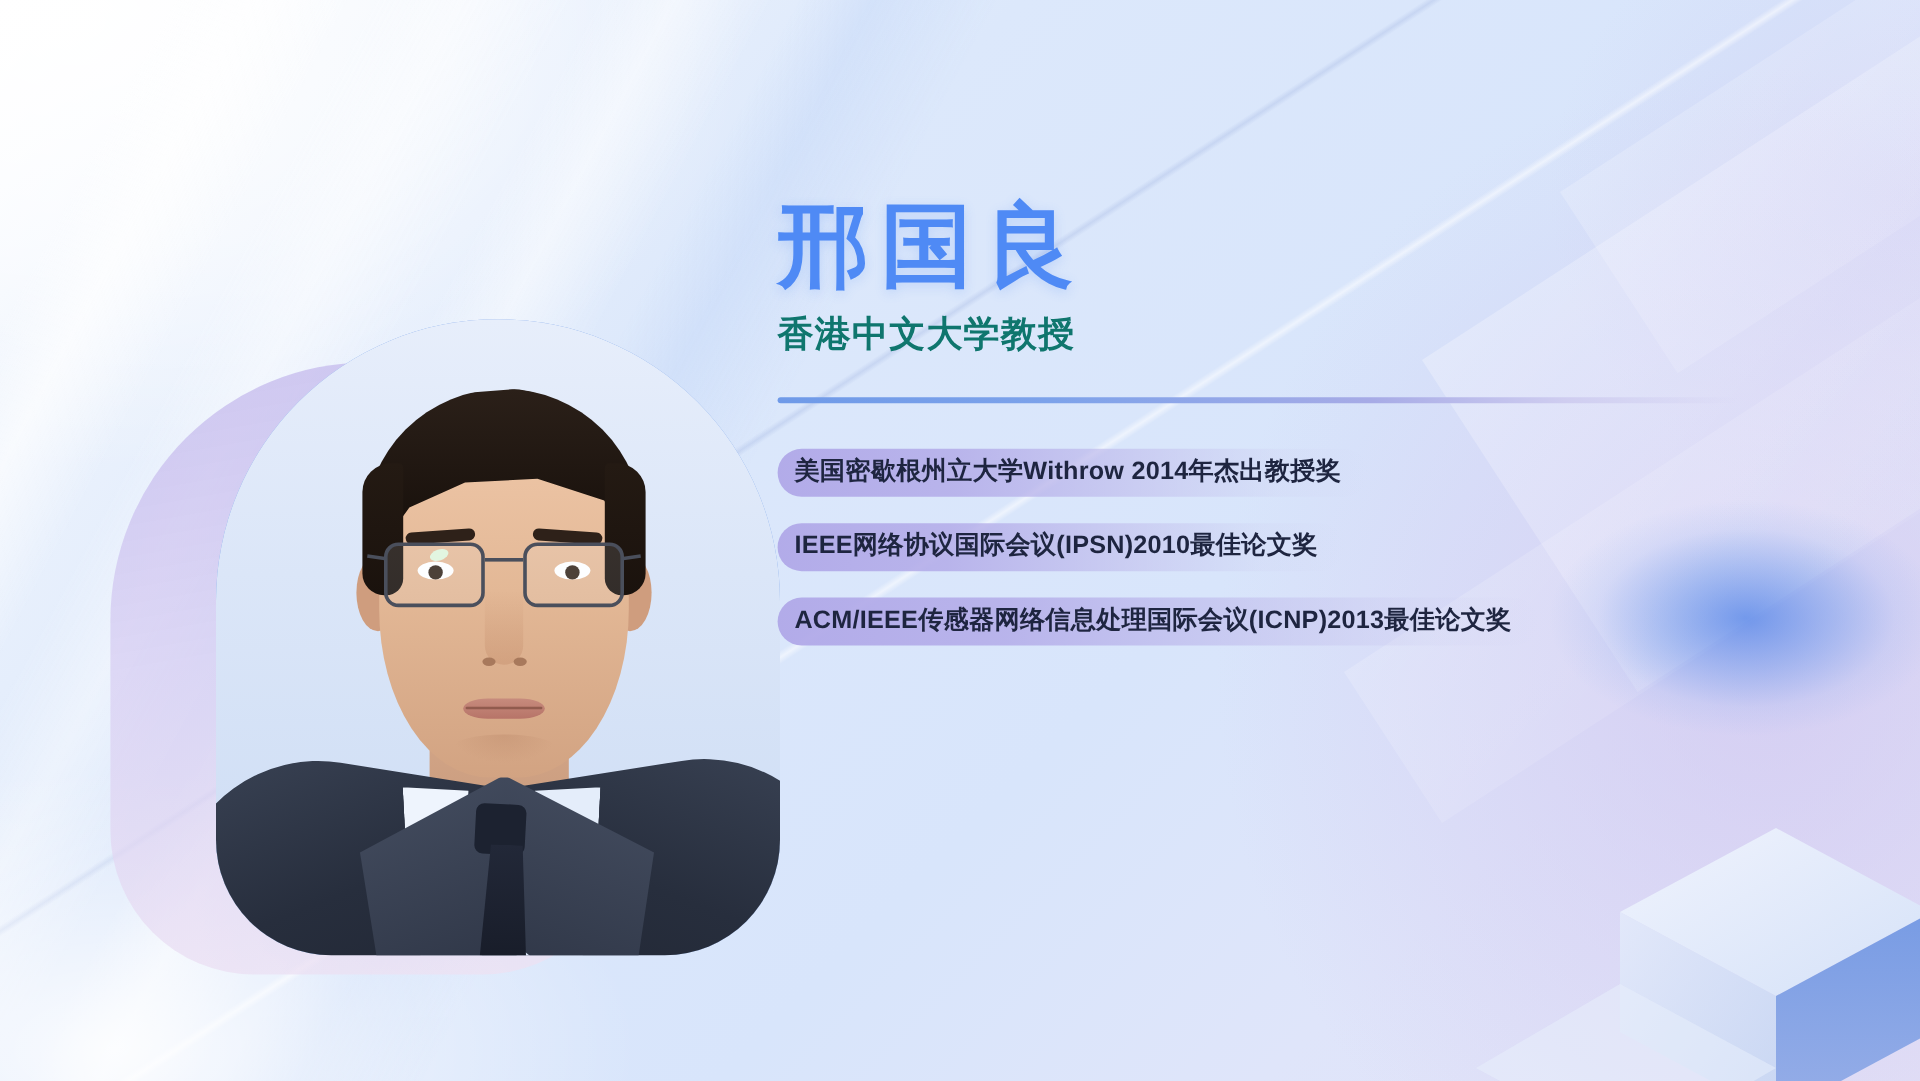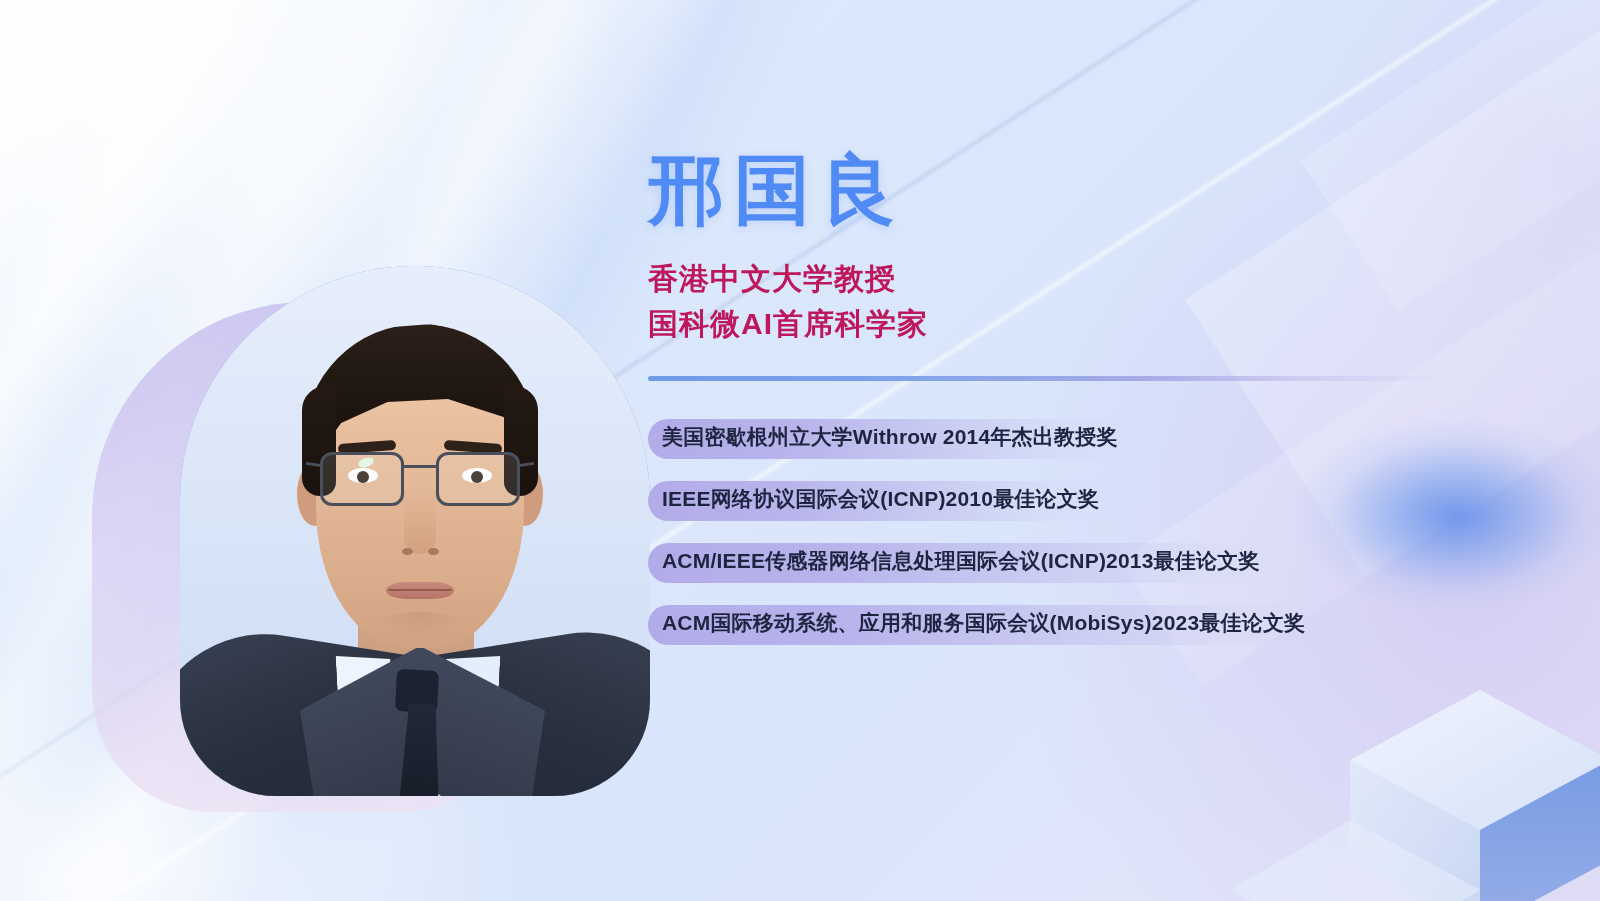--- a/index.html
+++ b/index.html
@@ -187,31 +187,31 @@
   .nostril-r { position:absolute; left:248px; top:282px; width:11px; height:7px; background:#a8795c; border-radius:50%; }
 
   .mouth { position:absolute; left:206px; top:316px; width:68px; height:17px;
     background:linear-gradient(180deg,#c78b7d,#b77468); border-radius:34px/14px; }
   .mouth-line { position:absolute; left:208px; top:323px; width:64px; height:2px;
     background:rgba(120,70,58,.65); border-radius:2px; }
   .chin { position:absolute; left:196px; top:346px; width:88px; height:24px;
     background:radial-gradient(ellipse at 50% 0%, rgba(180,128,98,.30), rgba(180,128,98,0) 70%); border-radius:50%; }
 
   
-  .content { position:absolute; left:648px; top:148px; width:900px; }
+  .content { position:absolute; left:648px; top:164px; width:900px; }
 
   .name {
     font-size:76px; font-weight:700; letter-spacing:10px;
     color:#4f8af5; line-height:1.1;
     text-shadow:0 2px 10px rgba(80,140,245,.22);
   }
   .subtitle {
-    margin-top:24px;
+    margin-top:8px;
     font-size:30px; font-weight:700; letter-spacing:1px;
-    color:#be185d; line-height:1.5;
+    color:#0f766e; line-height:1.5;
   }
   .divider {
     margin-top:30px;
     width:800px; height:5px; border-radius:3px;
     background:linear-gradient(90deg,#6f9ae8 0%, #7ca2ea 28%, #a7abe6 62%, #cfcdf0 82%, rgba(214,214,243,0) 100%);
   }
 
   .awards { margin-top:38px; }
   .award {
     position:relative;
@@ -314,34 +314,30 @@
         <div class="chin"></div>
       </div>
     </div>
   </div>
 
   <div class="content">
     <div class="name">邢国良</div>
 
     <div class="subtitle">
       <div>香港中文大学教授</div>
-      <div>国科微AI首席科学家</div>
     </div>
 
     <div class="divider"></div>
 
     <div class="awards">
       <div class="award">
         <span class="award-label">美国密歇根州立大学Withrow 2014年杰出教授奖</span>
       </div>
       <div class="award">
-        <span class="award-label">IEEE网络协议国际会议(ICNP)2010最佳论文奖</span>
+        <span class="award-label">IEEE网络协议国际会议(IPSN)2010最佳论文奖</span>
       </div>
       <div class="award">
         <span class="award-label">ACM/IEEE传感器网络信息处理国际会议(ICNP)2013最佳论文奖</span>
       </div>
-      <div class="award">
-        <span class="award-label">ACM国际移动系统、应用和服务国际会议(MobiSys)2023最佳论文奖</span>
-      </div>
     </div>
   </div>
 
 </div>
 
 </body></html>

